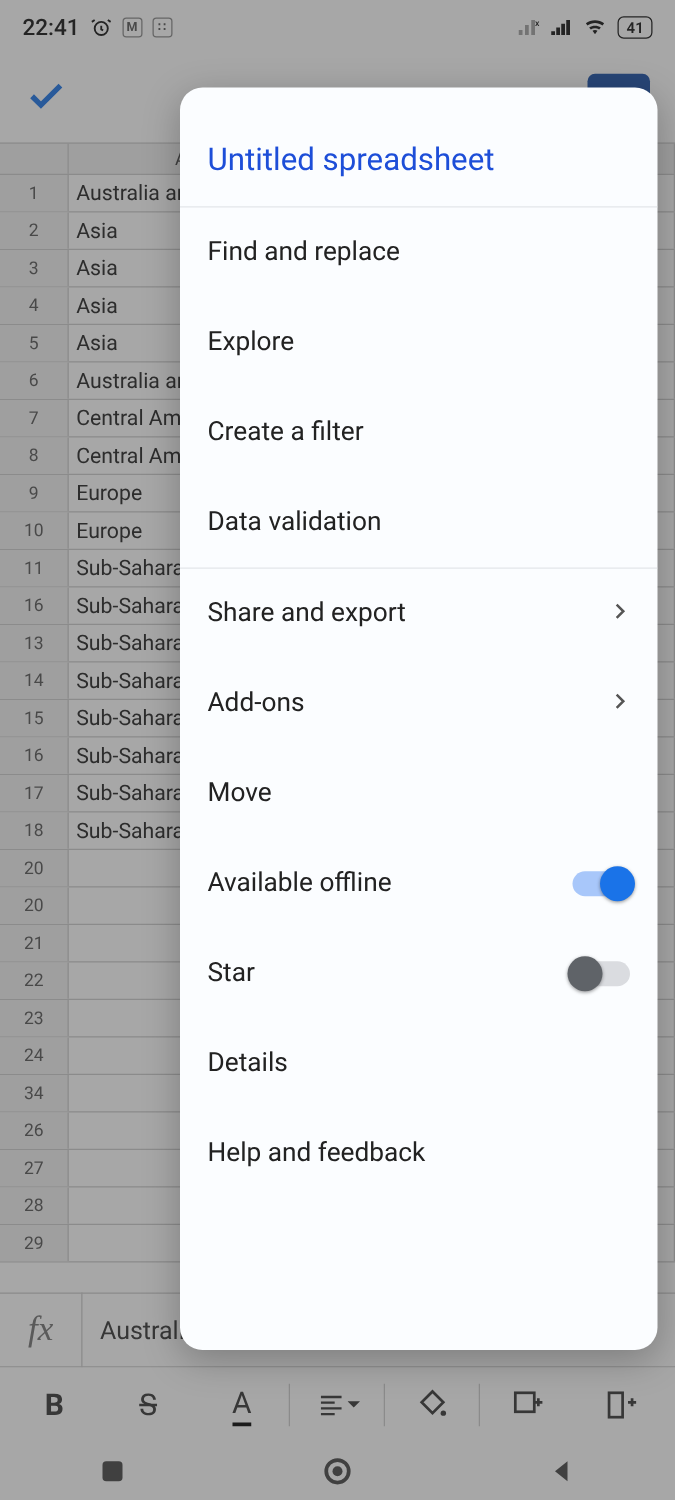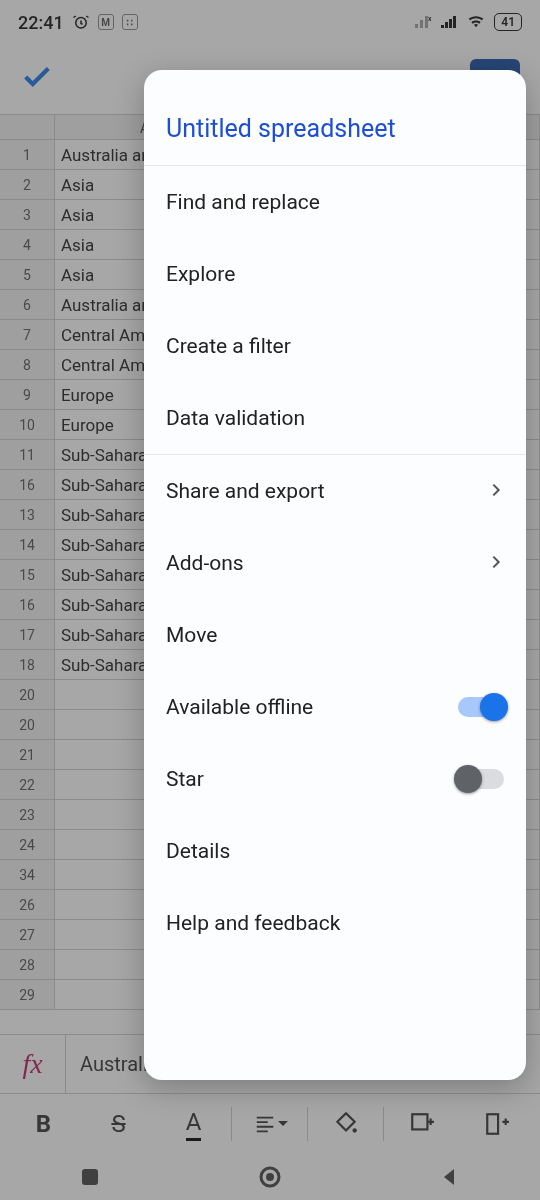--- a/index.html
+++ b/index.html
@@ -72,21 +72,21 @@
   }
 
   
   .formula-bar {
     position: absolute; bottom: 106px; left:0; right:0;
     height: 60px; border-top: 1px solid #ccc; border-bottom: 1px solid #ccc;
     display: flex; align-items: center; background:#fff;
   }
   .fx-label {
     width: 66px; text-align:center; font-style: italic; font-family: serif;
-    font-size: 28px; color:#be185d; border-right: 1px solid #ccc; line-height:60px;
+    font-size: 28px; color:#737373; border-right: 1px solid #ccc; line-height:60px;
   }
   .fx-value { padding: 0 14px; font-size: 20px; color:#333; }
 
   
   .format-bar {
     position:absolute; bottom:46px; left:0; right:0; height:60px;
     display:flex; align-items:center; justify-content:space-around;
     background:#fff; padding: 0 6px;
   }
   .fmt-btn {

